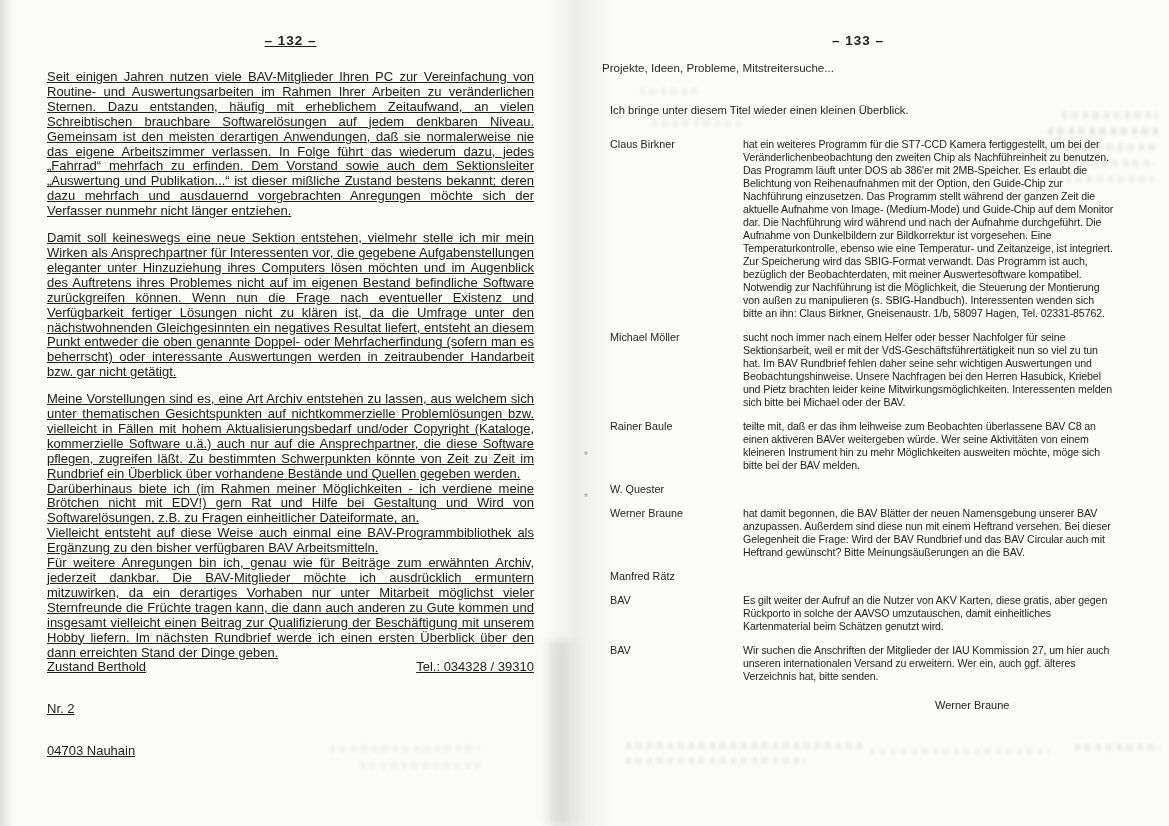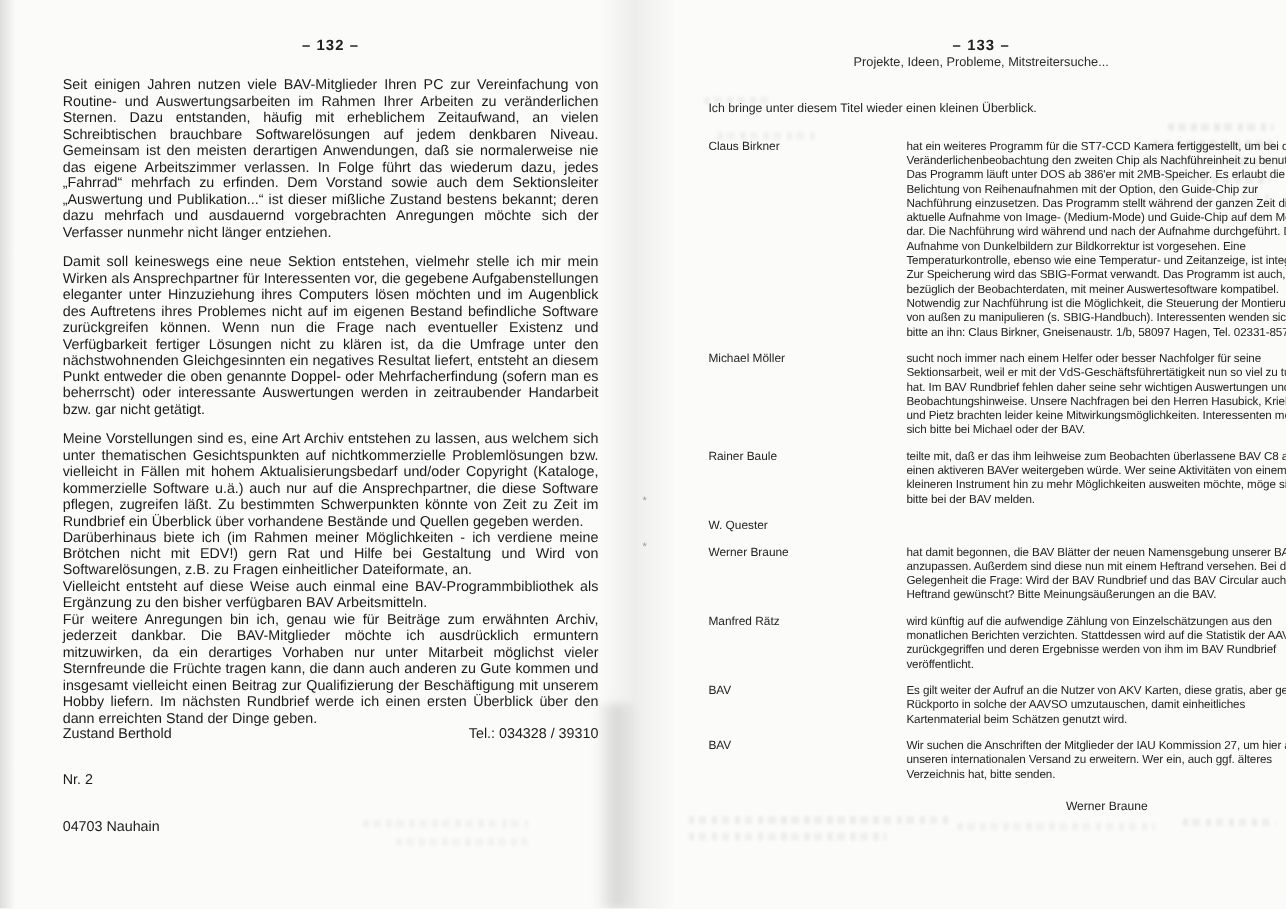--- a/index.html
+++ b/index.html
@@ -18,40 +18,40 @@
   .gutter-shadow-bottom{position:absolute;left:540px;top:640px;width:40px;height:186px;
     background:linear-gradient(90deg,rgba(0,0,0,0),rgba(70,70,70,.16) 50%,rgba(0,0,0,0));
     filter:blur(4px);}
   
   .bleed{position:absolute;height:7px;border-radius:2px;
     background:repeating-linear-gradient(90deg,rgba(110,110,110,.55) 0 5px,rgba(0,0,0,0) 5px 9px,rgba(110,110,110,.45) 9px 16px,rgba(0,0,0,0) 16px 21px);
     filter:blur(1.6px);opacity:.22;}
   .speck{position:absolute;color:#9a9a9a;font-size:10px;}
 
   .page{position:absolute;top:0;height:826px;}
-  .page-left{left:57px;width:487px;}
-  .page-right{left:636px;width:512px;}
+  .page-left{left:47px;width:487px;text-decoration:underline;}
+  .page-right{left:602px;width:512px;}
 
   .pagenum{font-weight:bold;font-size:13.5px;letter-spacing:1px;text-align:center;color:#222;}
   .page-left .pagenum{margin-top:33px;}
   .page-right .pagenum{margin-top:33px;}
 
   .ltitle{font-size:15.6px;font-weight:bold;text-align:center;line-height:1.28;
     margin:25px auto 0 auto;max-width:482px;color:#141414;}
   .lbody{margin-top:22px;font-size:13px;line-height:14.9px;text-align:justify;color:#1c1c1c;}
   .lbody p{margin:0;}
   .lbody p.gap{margin-top:12px;}
   .sigrow{display:flex;justify-content:space-between;font-size:13px;line-height:14.9px;color:#1c1c1c;}
   .sigline{font-size:13px;line-height:14.9px;color:#1c1c1c;margin-top:27px;}
 
   .rtitle{font-size:13.6px;font-weight:bold;text-align:center;margin:26px 0 0 0;color:#161616;}
-  .rsubtitle{font-size:11.6px;text-align:center;margin-top:2px;color:#2a2a2a;}
+  .rsubtitle{font-size:11.6px;margin-top:13px;color:#2a2a2a;}
   .rintro{font-size:11.2px;margin:30px 0 0 8px;color:#242424;}
   .entries{margin:22px 0 0 8px;}
-  .entry{display:flex;margin-bottom:11px;gap:47px;}
+  .entry{display:flex;margin-bottom:11px;}
   .ename{width:133px;flex:0 0 133px;font-size:10.8px;line-height:13px;color:#242424;}
   .etext{width:371px;flex:0 0 371px;font-size:10.6px;line-height:13px;color:#242424;letter-spacing:-0.1px;}
   .rsig{margin:16px 0 0 333px;font-size:11px;color:#242424;}
 </style>
 </head>
 <body>
 
 <div class="sheet">
 
   <div class="edge-shade-left"></div>
@@ -113,21 +113,20 @@
       </div>
       <div class="entry">
         <div class="ename">W. Quester</div>
       </div>
       <div class="entry">
         <div class="ename">Werner Braune</div>
         <div class="etext">hat damit begonnen, die BAV Blätter der neuen Namensgebung unserer BAV anzupassen. Außerdem sind diese nun mit einem Heftrand versehen. Bei dieser Gelegenheit die Frage: Wird der BAV Rundbrief und das BAV Circular auch mit Heftrand gewünscht? Bitte Meinungsäußerungen an die BAV.</div>
       </div>
       <div class="entry">
         <div class="ename">Manfred Rätz</div>
-        <div class="etext">wird künftig auf die aufwendige Zählung von Einzelschätzungen aus den monatlichen Berichten verzichten. Stattdessen wird auf die Statistik der AAVSO zurückgegriffen und deren Ergebnisse werden von ihm im BAV Rundbrief veröffentlicht.</div>
       </div>
       <div class="entry">
         <div class="ename">BAV</div>
         <div class="etext">Es gilt weiter der Aufruf an die Nutzer von AKV Karten, diese gratis, aber gegen Rückporto in solche der AAVSO umzutauschen, damit einheitliches Kartenmaterial beim Schätzen genutzt wird.</div>
       </div>
       <div class="entry">
         <div class="ename">BAV</div>
         <div class="etext">Wir suchen die Anschriften der Mitglieder der IAU Kommission 27, um hier auch unseren internationalen Versand zu erweitern.  Wer ein, auch ggf. älteres Verzeichnis hat, bitte senden.</div>
       </div>
     </div>

